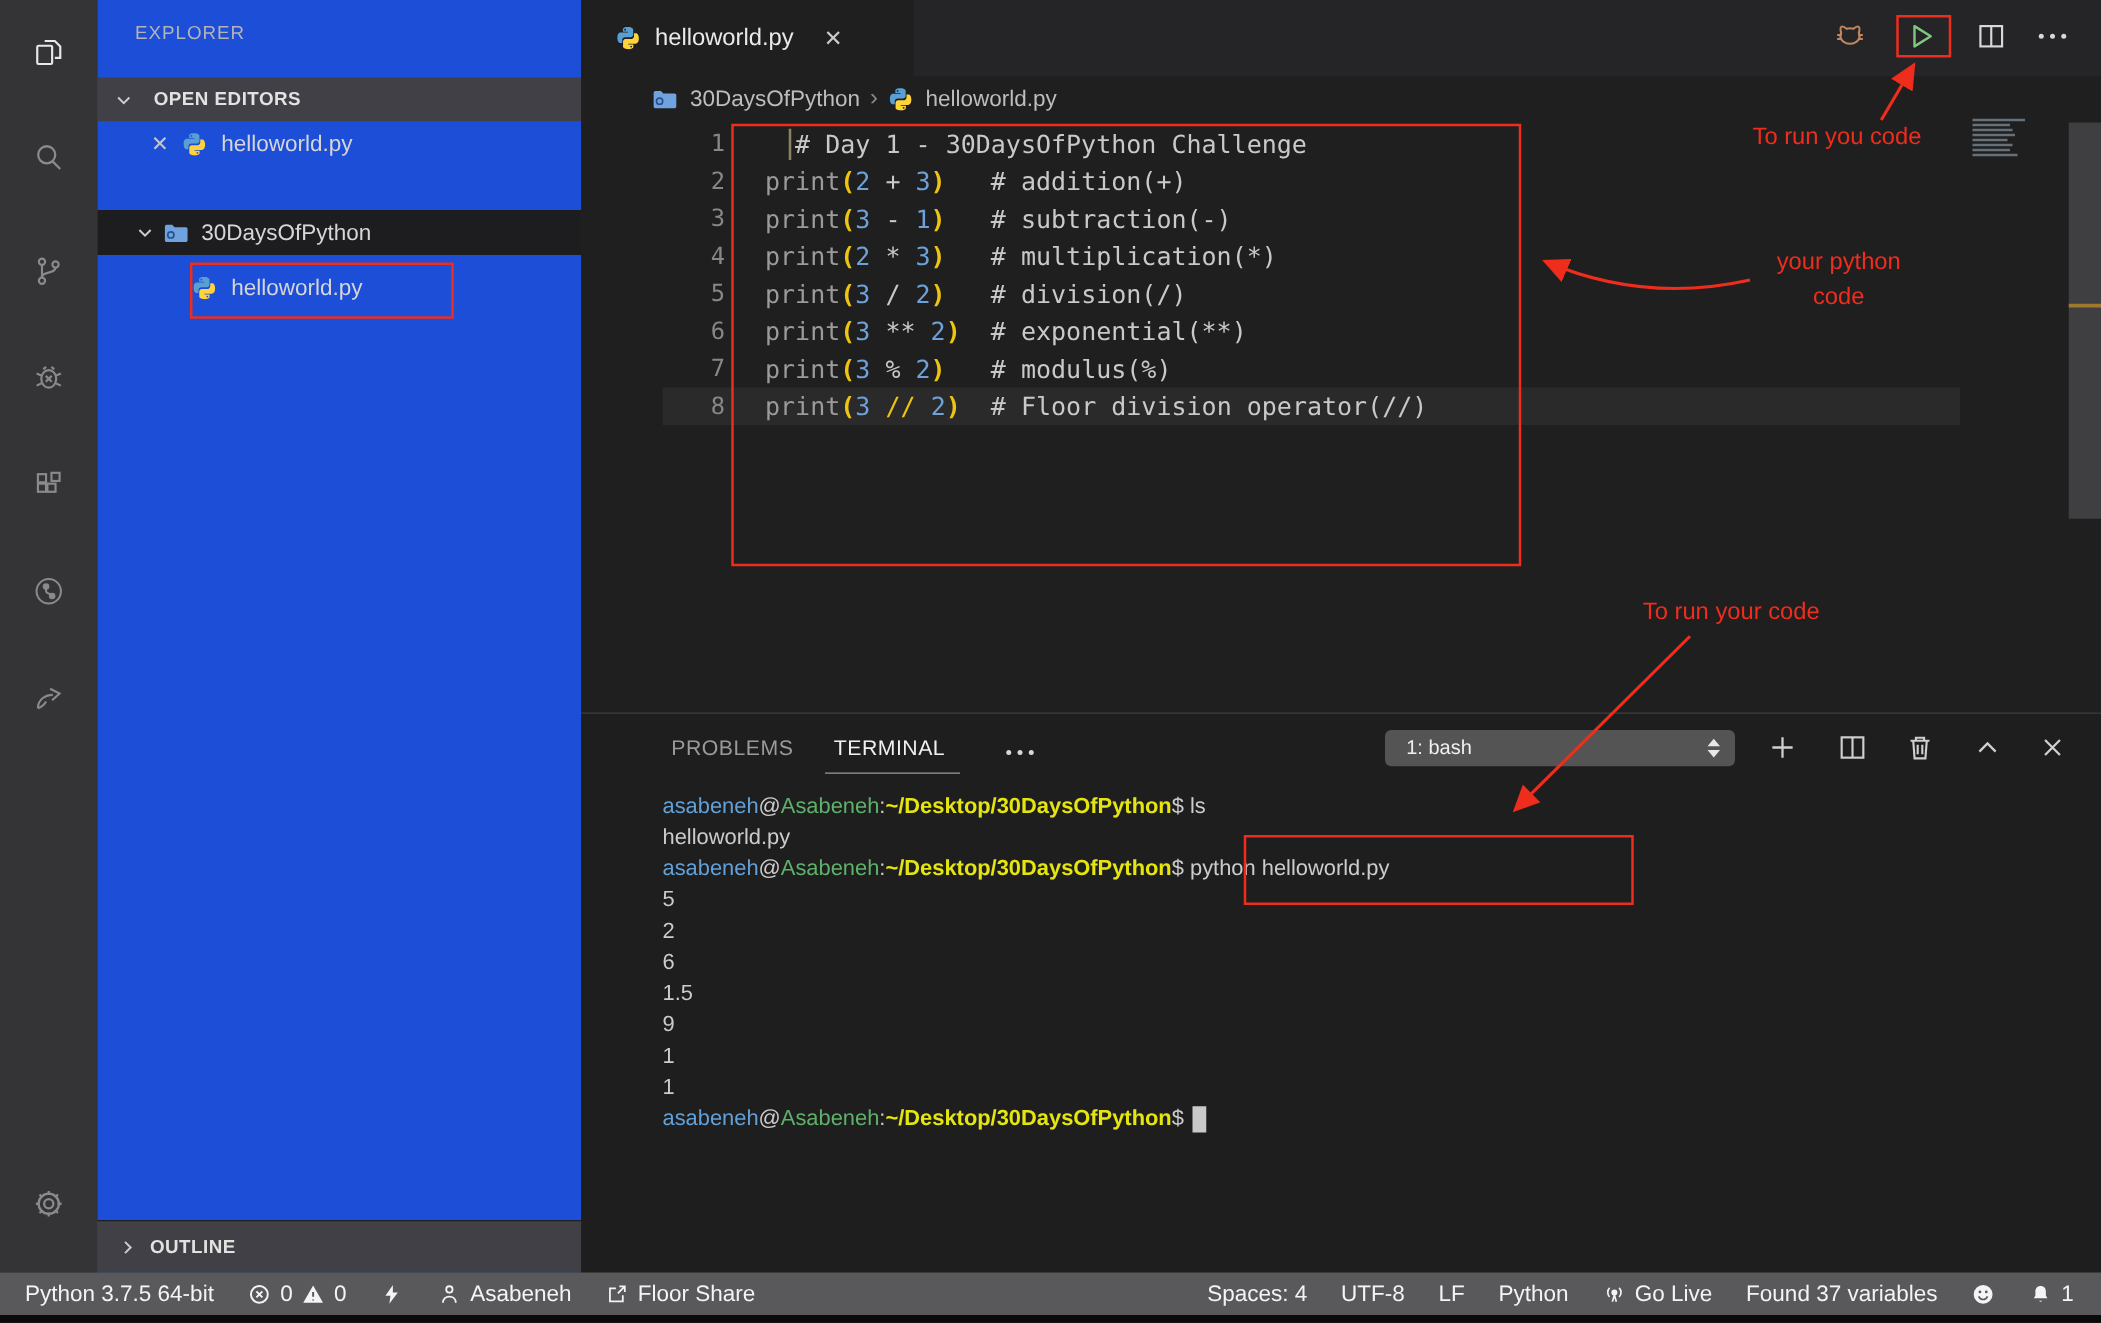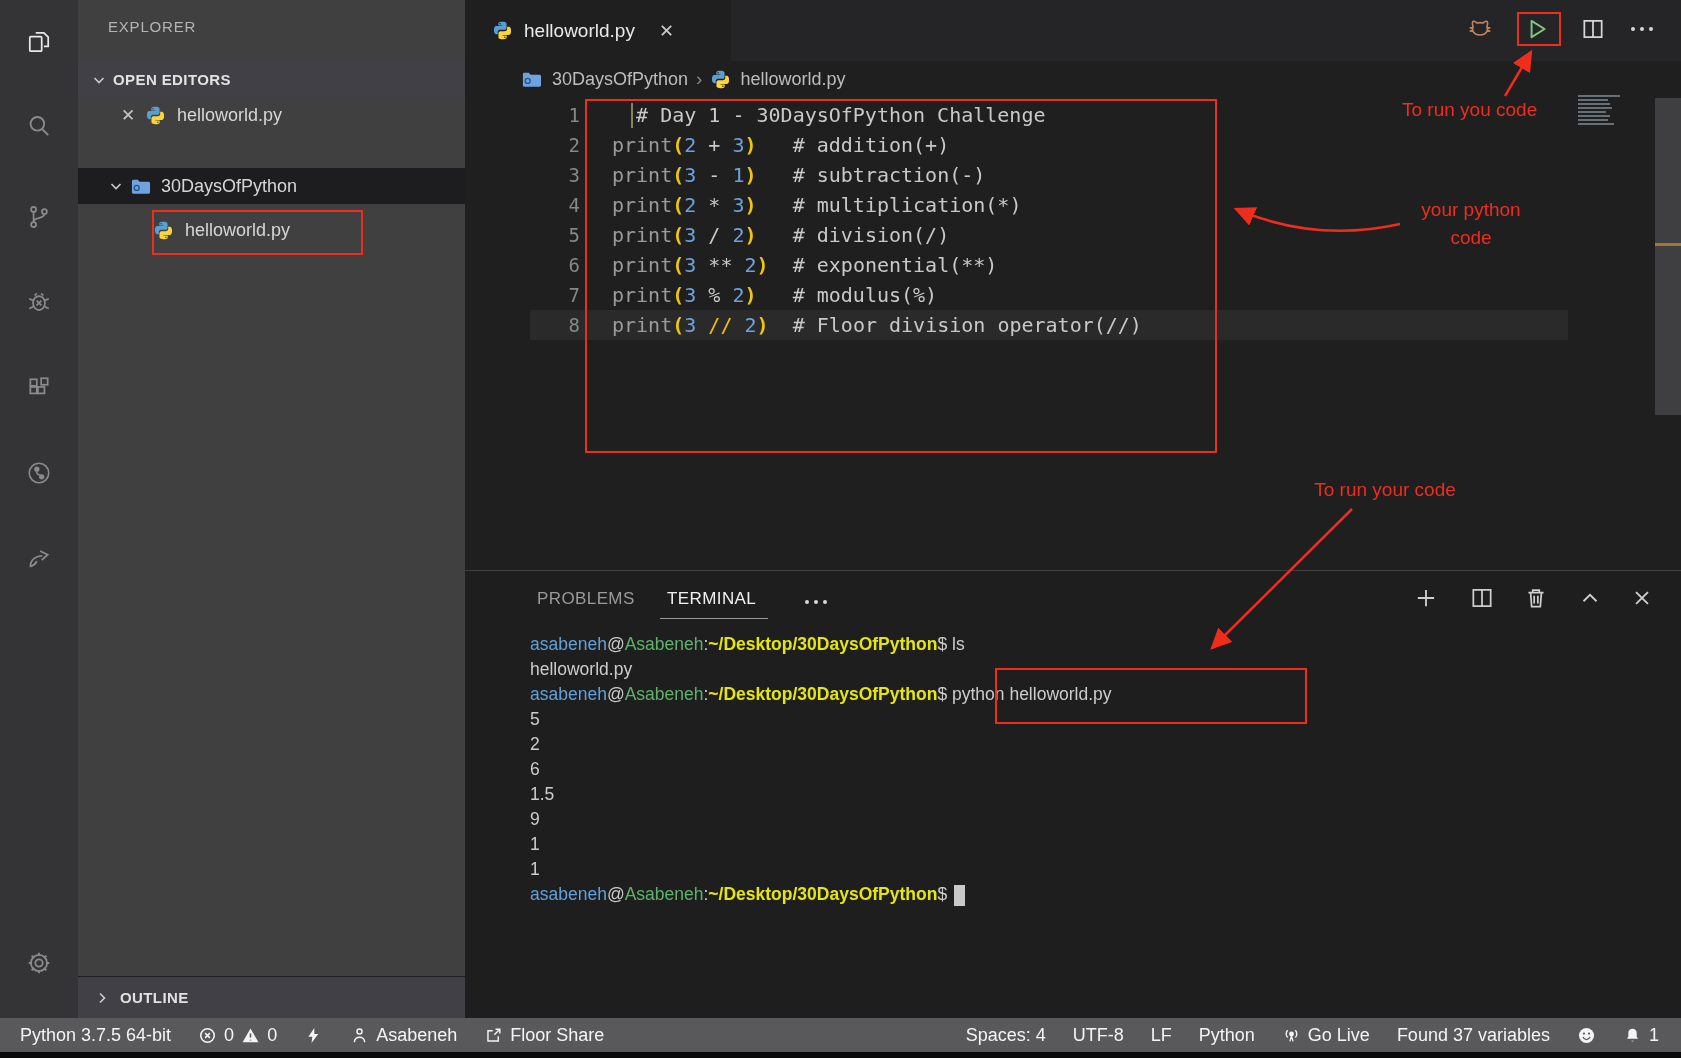--- a/index.html
+++ b/index.html
@@ -6,21 +6,21 @@
   html,body { width:1681px; height:1058px; background:#1e1e1f; overflow:hidden;
               font-family:"Liberation Sans", sans-serif; }
 
   
   #activity { position:absolute; left:0; top:0; width:78px; height:1018px; background:#343437; }
   .act-icon { position:absolute; left:26px; width:26px; height:26px; color:#8a8a8a; }
   .act-icon svg { width:26px; height:26px; display:block; }
   .act-icon.active { color:#e8e8e8; }
 
   
-  #sidebar { position:absolute; left:78px; top:0; width:387px; height:1018px; background:#404040; }
+  #sidebar { position:absolute; left:78px; top:0; width:387px; height:1018px; background:#1d4ed8; }
   .sb-title { position:absolute; left:30px; top:18px; font-size:15px; letter-spacing:.8px; color:#b4b4b4; }
   .sb-band { position:absolute; left:0; width:387px; background:#404046; display:flex; align-items:center; }
   .sb-band .hdr { font-size:15px; font-weight:bold; color:#e2e2e2; letter-spacing:.4px; }
   .sb-row { position:absolute; left:0; width:387px; display:flex; align-items:center; color:#d6d6d6; font-size:18px; }
   .chev { width:16px; height:16px; color:#cccccc; flex:0 0 auto; }
   .chev svg { width:16px; height:16px; display:block; }
   .pyico { width:21px; height:21px; flex:0 0 auto; }
   .pyico svg { width:21px; height:21px; display:block; }
   .foldico { width:21px; height:21px; flex:0 0 auto; }
   .foldico svg { width:21px; height:21px; display:block; }
@@ -155,21 +155,21 @@
 
 <div id="sidebar">
   <div class="sb-title">EXPLORER</div>
 
   <div class="sb-band" style="top:62px;height:35px">
     <span class="chev" style="margin-left:13px">
       <svg viewBox="0 0 16 16" fill="none" stroke="#cccccc" stroke-width="1.6">
           <path d="M3.5 6l4.5 4.5L12.5 6"></path>
         </svg>
       </span>
-    <span class="hdr" style="margin-left:6px">OPEN EDITORS</span>
+    <span class="hdr" style="margin-left:16px">OPEN EDITORS</span>
   </div>
 
   <div class="sb-row" style="top:97px;height:36px">
     <span class="xclose" style="margin-left:41px">✕</span>
     <span class="pyico" style="margin-left:8px">
         <svg viewBox="0 0 20 20">
           <path d="M9.86 1.6c-4.1 0-3.85 1.78-3.85 1.78l.005 1.84h3.92v.55H4.46s-2.63-.3-2.63 3.85 2.3 4 2.3 4h1.37v-1.92s-.074-2.3 2.26-2.3h3.9s2.19.035 2.19-2.11V3.71s.33-2.11-3.99-2.11zM7.7 2.84a.705.705 0 1 1 0 1.41.705.705 0 0 1 0-1.41z" fill="#5a9fd4"></path>
           <path d="M10.14 18.4c4.1 0 3.85-1.78 3.85-1.78l-.005-1.84h-3.92v-.55h5.47s2.63.3 2.63-3.85-2.3-4-2.3-4h-1.37v1.92s.074 2.3-2.26 2.3h-3.9s-2.19-.035-2.19 2.11v3.55s-.33 2.11 3.99 2.11zm2.16-1.24a.705.705 0 1 1 0-1.41.705.705 0 0 1 0 1.41z" fill="#ffd43b"></path>
         </svg>
       </span>
@@ -297,20 +297,27 @@
 <div id="panel">
   <span class="p-tab" style="left:72px;color:#9a9a9a">PROBLEMS</span>
   <span class="p-tab" style="left:202px;color:#f0f0f0">TERMINAL</span>
   <div id="tab-underline"></div>
   <div class="dots" style="position:absolute;left:340px;top:29px">
       <i></i>
       <i></i>
       <i></i>
     </div>
 
+  <div id="shell-dd">
+    <span class="nm">1: bash</span>
+    <span class="updown">
+        <span class="u"></span>
+        <span class="d"></span>
+      </span>
+  </div>
   <div class="p-icon" style="left:948px">
     <svg viewBox="0 0 24 24" fill="none" stroke="currentColor" stroke-width="1.7">
         <path d="M12 4.5v15M4.5 12h15"></path>
       </svg>
     </div>
   <div class="p-icon" style="left:1004px">
     <svg viewBox="0 0 24 24" fill="none" stroke="currentColor" stroke-width="1.6">
         <rect x="4" y="4.5" width="16" height="15"></rect>
         <path d="M12 4.5v15"></path>
       </svg>

